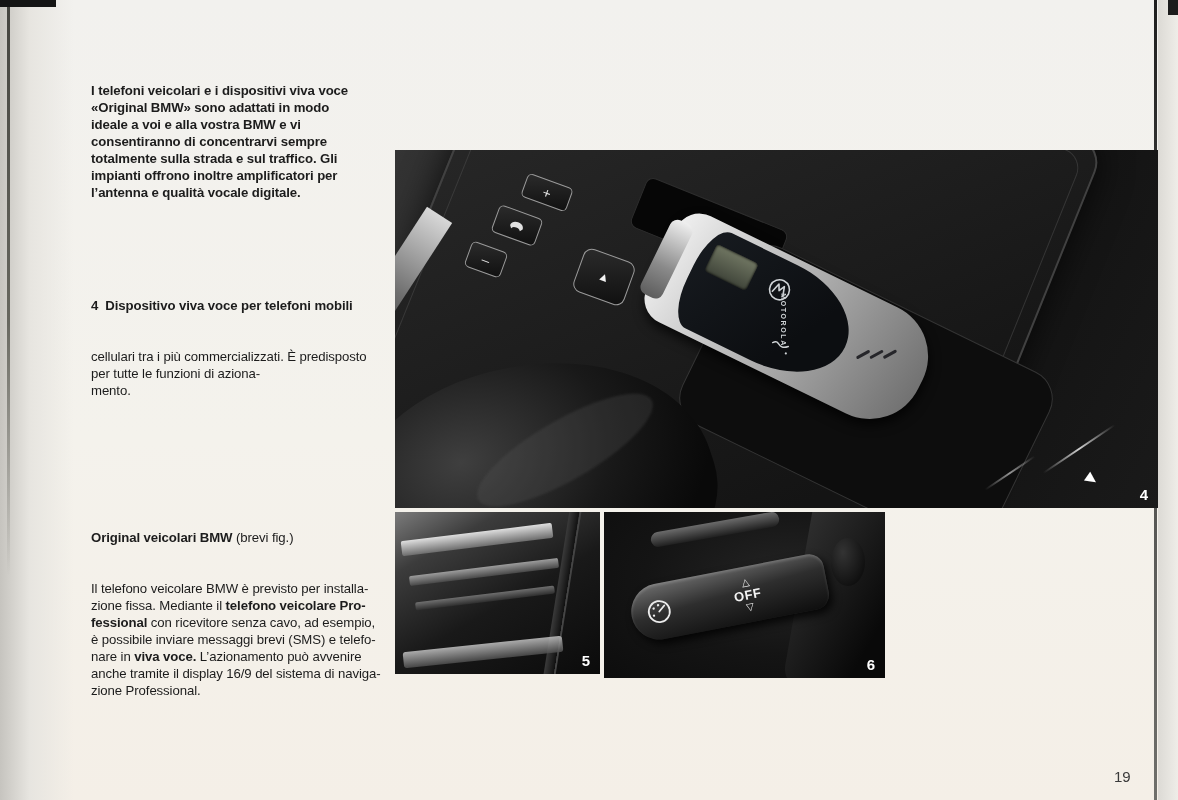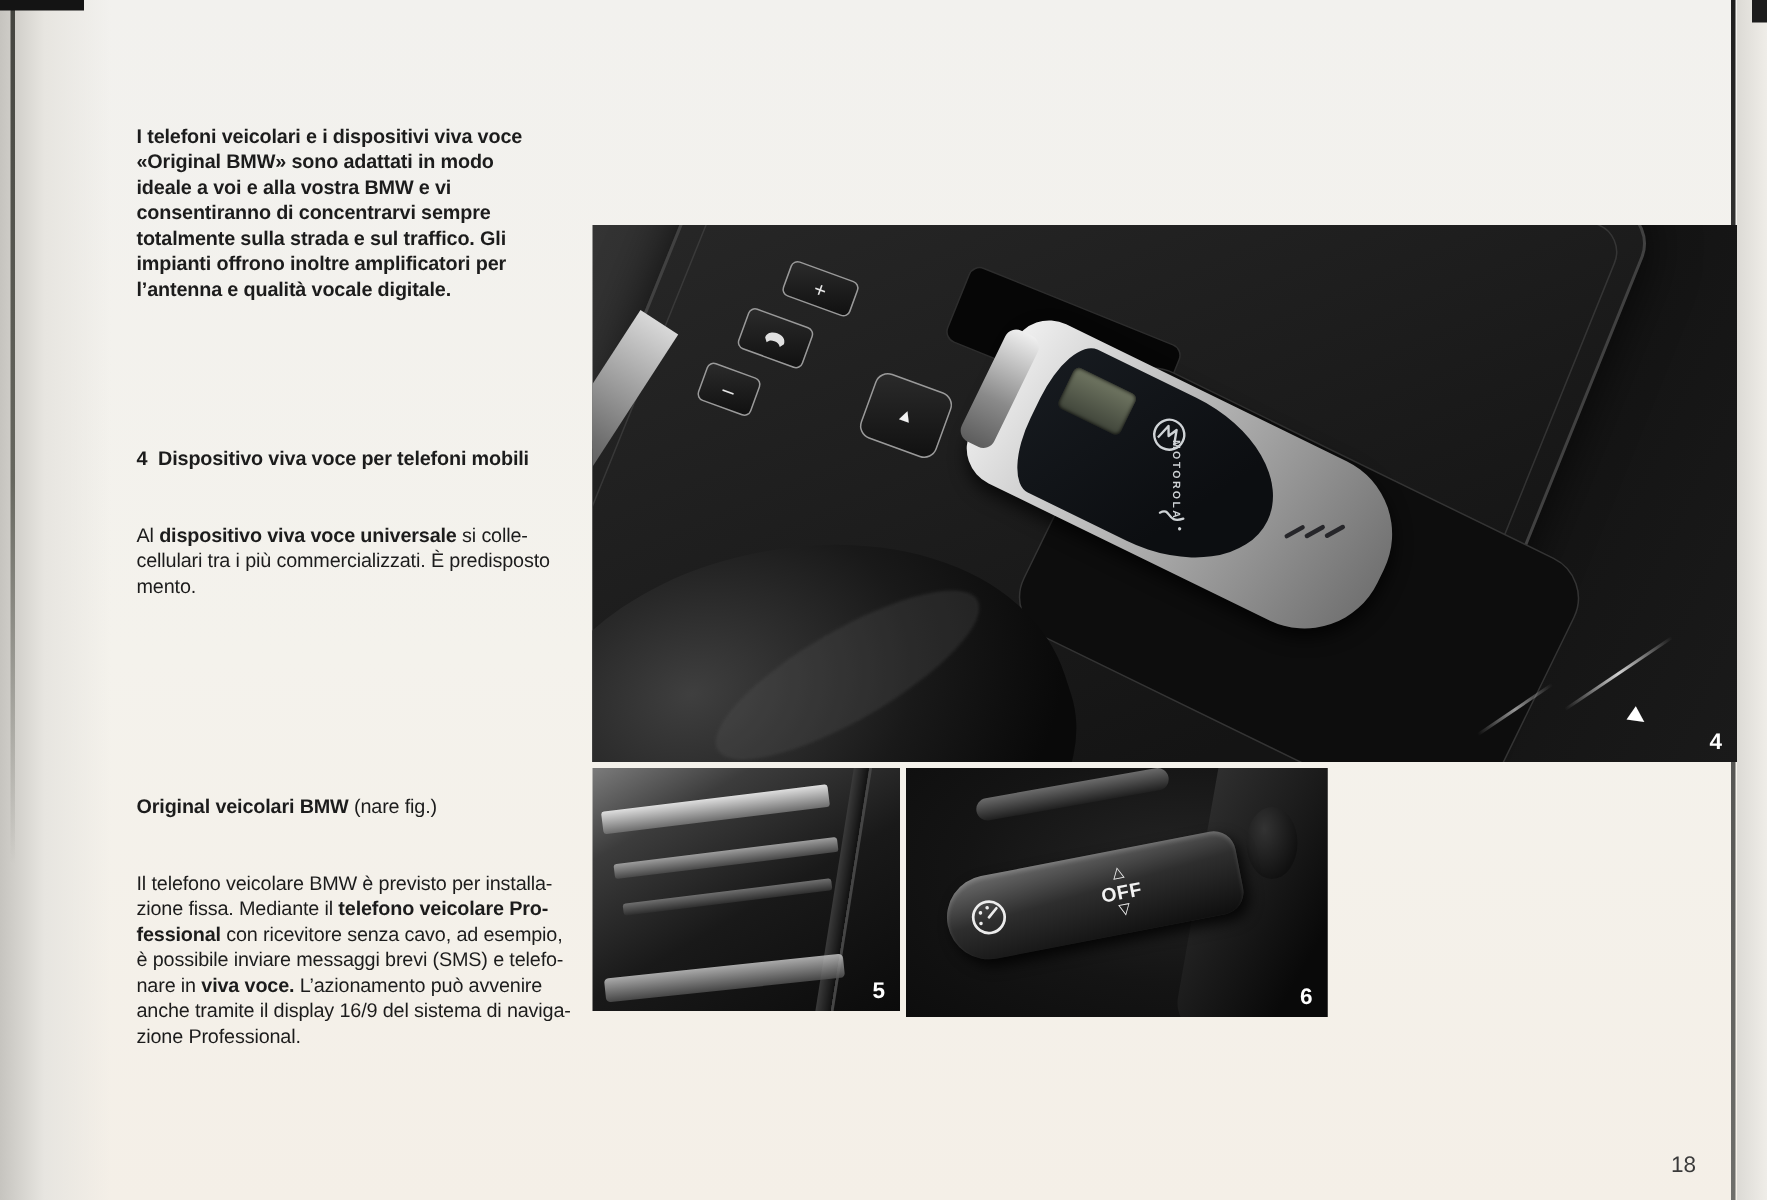--- a/index.html
+++ b/index.html
@@ -128,25 +128,25 @@
 <div class="edge-top-sliver"></div>
 <div class="edge-right-strip"></div>
 <div class="edge-right-line"></div>
 <div class="edge-tr-corner"></div>
 
 <div class="text-col">
   <div class="intro"><div><b>I telefoni veicolari e i dispositivi viva voce</b></div><div><b>«Original BMW» sono adattati in modo</b></div><div><b>ideale a voi e alla vostra BMW e vi</b></div><div><b>consentiranno di concentrarvi sempre</b></div><div><b>totalmente sulla strada e sul traffico. Gli</b></div><div><b>impianti offrono inoltre amplificatori per</b></div><div><b>l’antenna e qualità vocale digitale.</b></div></div>
 
   <div class="sec">
     <div class="sec-h"><b>4  Dispositivo viva voce per telefoni mobili</b></div>
-    <div class="sec-b"><div><span>Al </span><b>dispositivo viva voce universale</b><span> si colle-</span></div><div><span>cellulari tra i più commercializzati. È predisposto</span></div><div><span>mento.</span></div></div>
+    <div class="sec-b"><div><span>cellulari tra i più commercializzati. È predisposto</span></div><div><span>per tutte le funzioni di aziona-</span></div><div><span>mento.</span></div></div>
   </div>
 
   <div class="sec">
-    <div class="sec-h"><b>Original veicolari BMW</b><span> (nare fig.)</span></div>
+    <div class="sec-h"><b>Original veicolari BMW</b><span> (brevi fig.)</span></div>
     <div class="sec-b"><div><span>Il telefono veicolare BMW è previsto per installa-</span></div><div><span>zione fissa. Mediante il </span><b>telefono veicolare Pro-</b></div><div><b>fessional</b><span> con ricevitore senza cavo, ad esempio,</span></div><div><span>è possibile inviare messaggi brevi (SMS) e telefo-</span></div><div><span>nare in </span><b>viva voce.</b><span> L’azionamento può avvenire</span></div><div><span>anche tramite il display 16/9 del sistema di naviga-</span></div><div><span>zione Professional.</span></div></div>
   </div>
 
   
 
   
 </div>
 
 <div class="fig fig-main">
   <div class="console">
@@ -226,13 +226,13 @@
     </div>
     <div class="stalk-cluster">
       <div class="tri-glyph">△</div>
       <div class="off-text">OFF</div>
       <div class="tri-glyph">▽</div>
     </div>
   </div>
   <div class="fig-label">6</div>
 </div>
 
-<div class="page-number">18</div>
+<div class="page-number">19</div>
 
 </body></html>

